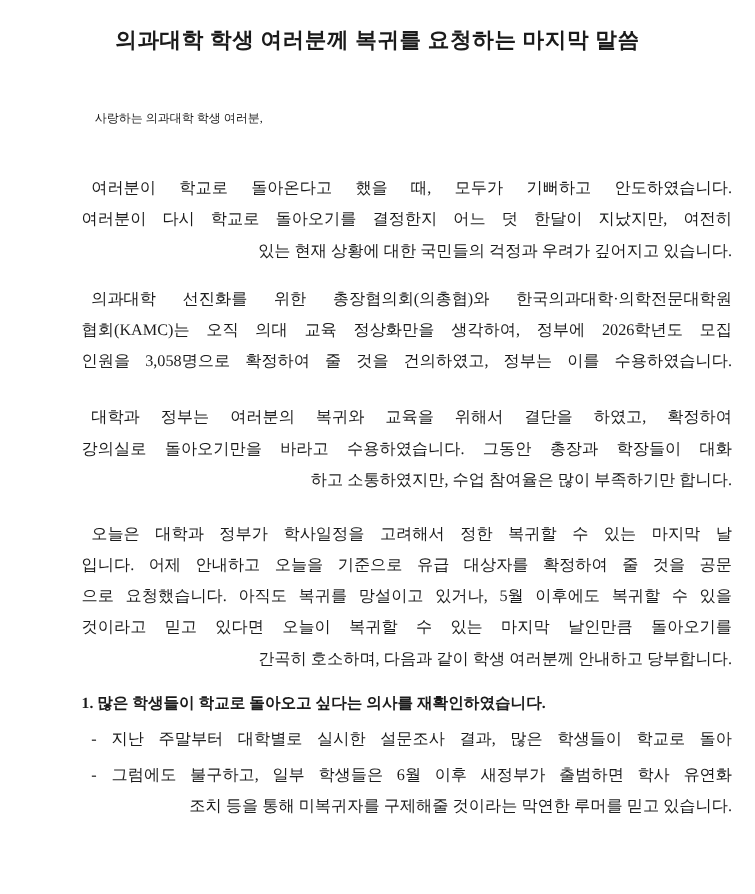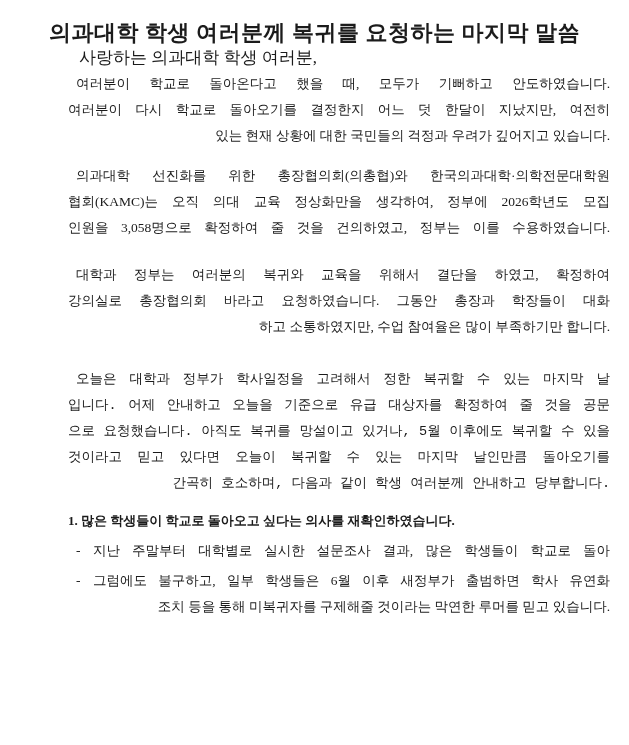--- a/index.html
+++ b/index.html
@@ -13,41 +13,42 @@
     height: 745px;
     background: #ffffff;
     overflow: hidden;
     color: #1b1b1b;
     font-family: "Liberation Serif", "DejaVu Serif", serif;
   }
   .doc-title {
     padding-top: 21px;
     text-align: center;
     font-weight: bold;
-    font-size: 22px;
+    font-size: 18px;
     line-height: 24px;
     letter-spacing: 0.5px;
     color: #1b1b1b;
   }
   .content {
     margin-left: 68px;
     margin-right: 19px; 
   }
   .greeting {
+    margin-top: 42px;
     padding-left: 11px;
-    font-size: 17px;
+    font-size: 10px;
     line-height: 26px;
   }
   .para {
     font-size: 13.5px;
   }
-  .para.p1 { }
+  .para.p1 { margin-top: 31px; }
   .para.p2 { margin-top: 14px; }
   .para.p3 { margin-top: 21px; }
-  .para.p4 { margin-top: 27px; font-family: Liberation Mono, monospace; }
+  .para.p4 { margin-top: 19px; }
   .line {
     height: 26px;
     line-height: 26px;
     overflow: hidden;
     text-align: right;
   }
   .line.j {
     text-align: justify;
     text-align-last: justify;
   }
@@ -95,21 +96,21 @@
     </div>
 
     <div class="para p2">
       <div class="line j indent">의과대학 선진화를 위한 총장협의회(의총협)와 한국의과대학·의학전문대학원</div>
       <div class="line j">협회(KAMC)는 오직 의대 교육 정상화만을 생각하여, 정부에 2026학년도 모집</div>
       <div class="line j">인원을 3,058명으로 확정하여 줄 것을 건의하였고, 정부는 이를 수용하였습니다.</div>
     </div>
 
     <div class="para p3">
       <div class="line j indent">대학과 정부는 여러분의 복귀와 교육을 위해서 결단을 하였고, 확정하여</div>
-      <div class="line j">강의실로 총장협의회 바라고 요청하였습니다. 그동안 총장과 학장들이 대화</div>
+      <div class="line j">강의실로 돌아오기만을 바라고 수용하였습니다. 그동안 총장과 학장들이 대화</div>
       <div class="line">하고 소통하였지만, 수업 참여율은 많이 부족하기만 합니다.</div>
     </div>
 
     <div class="para p4">
       <div class="line j indent">오늘은 대학과 정부가 학사일정을 고려해서 정한 복귀할 수 있는 마지막 날</div>
       <div class="line j">입니다. 어제 안내하고 오늘을 기준으로 유급 대상자를 확정하여 줄 것을 공문</div>
       <div class="line j">으로 요청했습니다. 아직도 복귀를 망설이고 있거나, 5월 이후에도 복귀할 수 있을</div>
       <div class="line j">것이라고 믿고 있다면 오늘이 복귀할 수 있는 마지막 날인만큼 돌아오기를</div>
       <div class="line">간곡히 호소하며, 다음과 같이 학생 여러분께 안내하고 당부합니다.</div>
     </div>

